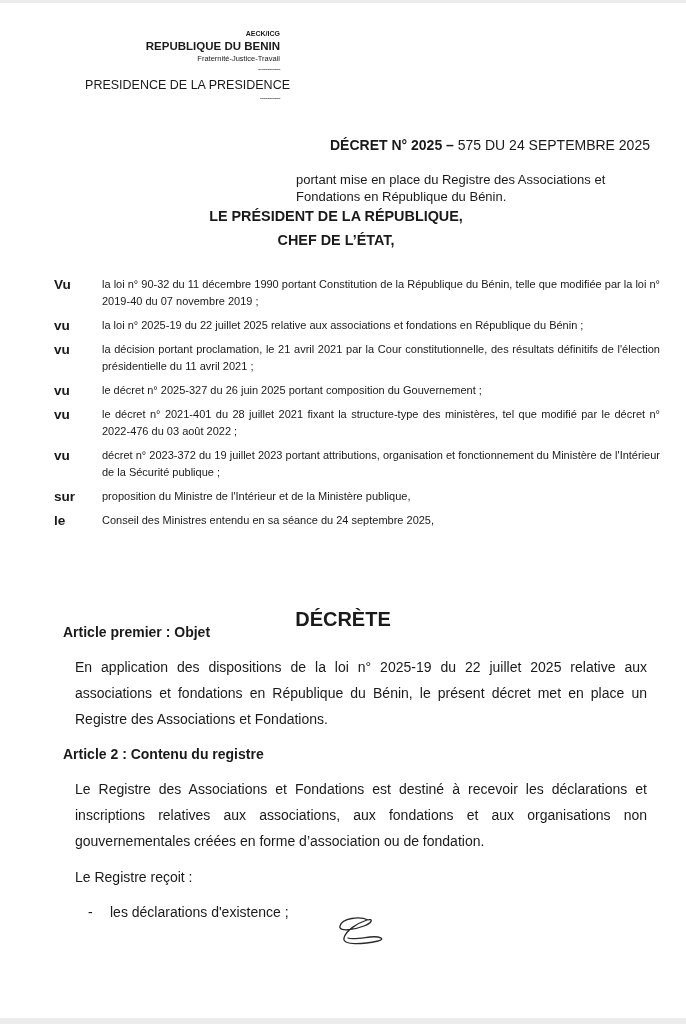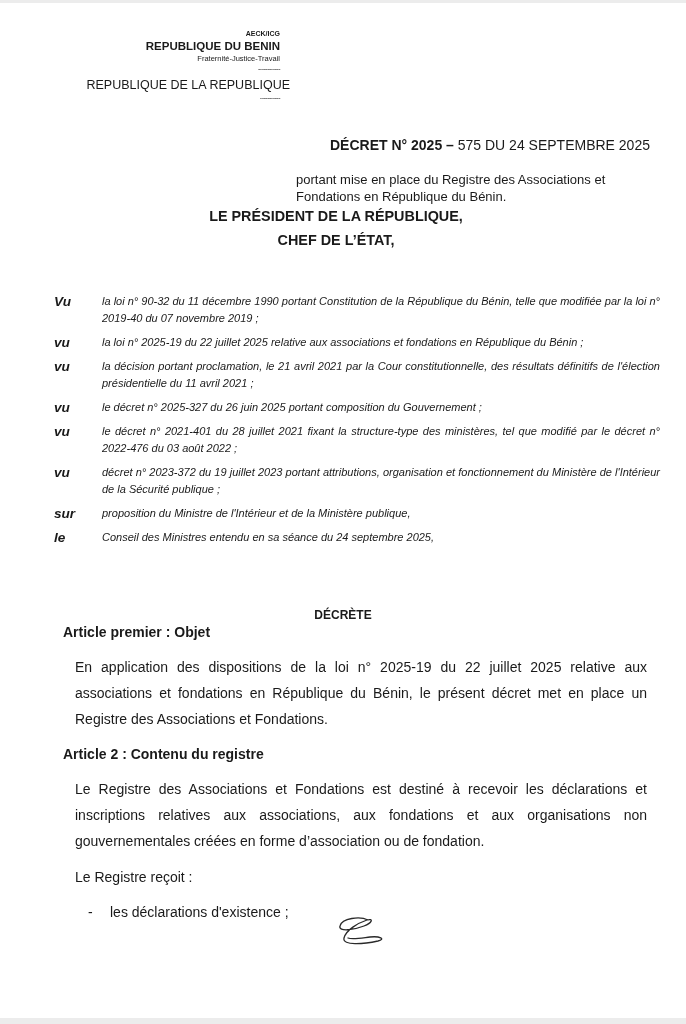--- a/index.html
+++ b/index.html
@@ -17,26 +17,26 @@
     .header .dashes { font-size: 7px; line-height: 9px; letter-spacing: -0.5px; }
     .header .presidency { font-size: 12.5px; line-height: 16px; margin-top: 4px; white-space: nowrap; margin-left: -10px; margin-right: -10px; }
 
     .title-block { position: absolute; left: 296px; top: 136px; width: 360px; }
     .title-block .decree-number { font-size: 14px; line-height: 18px; white-space: nowrap; padding-left: 34px; }
     .title-block .decree-number b { font-weight: bold; }
     .title-block .subject { font-size: 13px; line-height: 17px; margin-top: 17px; }
 
     .authority { position: absolute; left: 0; width: 672px; top: 204px; text-align: center; font-weight: bold; font-size: 14.4px; line-height: 24px; }
 
-    .considerants { position: absolute; left: 50px; top: 293px; width: 610px; font-style: italic; }
+    .considerants { position: absolute; left: 50px; top: 276px; width: 610px; }
     .clause { display: flex; margin-bottom: 7px; }
     .clause .label { width: 52px; font-weight: bold; font-size: 13.6px; line-height: 17px; text-indent: 4px; }
     .clause .text { flex: 1; font-size: 11px; line-height: 17px; text-align: justify; }
 
-    .decrete { position: absolute; left: 0; width: 686px; top: 608px; text-align: center; font-weight: bold; font-size: 12px; }
+    .decrete { position: absolute; left: 0; width: 686px; top: 608px; text-align: center; font-weight: bold; font-size: 20px; }
 
     .articles { position: absolute; left: 63px; top: 622px; width: 596px; }
     .article-title { font-weight: bold; font-size: 14px; line-height: 20px; margin-bottom: 4px; }
     .article-body { font-size: 14px; line-height: 26px; text-align: justify; margin: 12px; }
     .article-block { margin-bottom: 10px; }
     .article-body.tight { line-height: 22px; }
     .list { margin: 0; padding: 0; list-style: none; }
     .list li { font-size: 14px; line-height: 24px; display: flex; }
     .list .dash { width: 22px; margin-left: 25px; }
 
@@ -45,21 +45,21 @@
 </head>
 <body>
 
 <div class="top-rule"></div>
 
 <div class="header">
   <div class="code">AECK/ICG</div>
   <div class="republic">REPUBLIQUE DU BENIN</div>
   <div class="motto">Fraternité-Justice-Travail</div>
   <div class="dashes">------------</div>
-  <div class="presidency">REPUBLIQUE DE LA REPUBLIQUE</div>
+  <div class="presidency">PRESIDENCE DE LA PRESIDENCE</div>
   <div class="dashes">-----------</div>
 </div>
 
 <div class="title-block">
   <div class="decree-number"><b>DÉCRET N° 2025 –</b><span> 575 DU 24 SEPTEMBRE 2025</span></div>
   <div class="subject">portant mise en place du Registre des Associations et Fondations en République du Bénin.</div>
 </div>
 
 <div class="authority">
   <div>LE PRÉSIDENT DE LA RÉPUBLIQUE,</div>

